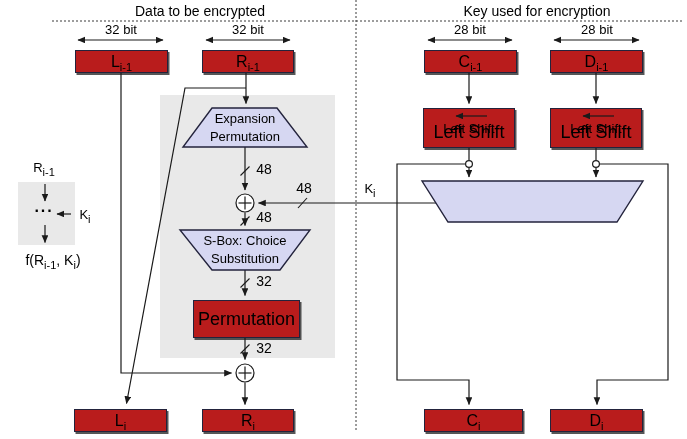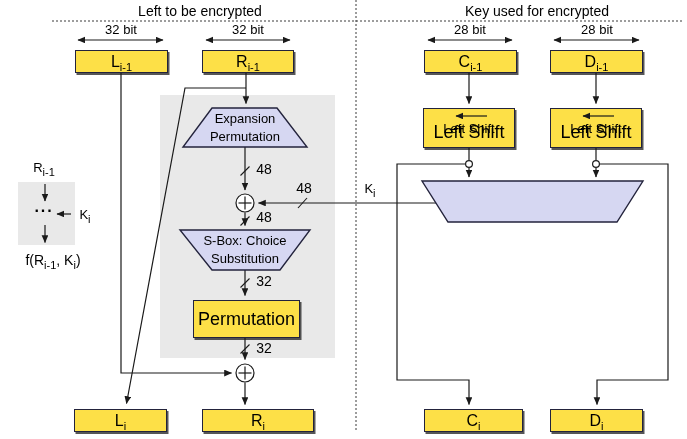--- a/index.html
+++ b/index.html
@@ -2,21 +2,21 @@
 <html><head>
 <meta charset="utf-8">
 <style>
   html,body{margin:0;padding:0;background:#fff;}
   #stage{
     position:relative;width:687px;height:439px;background:#ffffff;
     font-family:"Liberation Sans",sans-serif;color:#000;overflow:hidden;
   }
   .gray{position:absolute;background:#e9e9e9;}
   .box{
-    position:absolute;background:#fde047;border:1.4px solid #23233c;
+    position:absolute;background:#b91c1c;border:1.4px solid #23233c;
     box-sizing:border-box;display:flex;align-items:center;justify-content:center;
     font-size:16px;box-shadow:1.5px 2px 0 rgba(30,30,30,0.75);
   }
   .box .sub,.lbl .sub{font-size:11px;position:relative;top:4px;}
   .bigfont{font-size:18px;}
   .ls{align-items:flex-end;padding-bottom:4px;}
   svg{position:absolute;left:0;top:0;pointer-events:none;}
   .lbl{position:absolute;white-space:nowrap;font-size:13px;line-height:15px;}
   .ctr{transform:translateX(-50%);text-align:center;}
   .t14{font-size:14px;}
@@ -40,21 +40,21 @@
   <div class="box" style="left:424px;top:50px;width:93px;height:23px;text-align:center;">
     <span><span>C</span><span class="sub">i-1</span></span>
   </div>
   <div class="box" style="left:550px;top:50px;width:93px;height:23px;">
     <span><span>D</span><span class="sub">i-1</span></span>
   </div>
 
   <div class="box" style="left:74px;top:409px;width:93px;height:23px;">
     <span><span>L</span><span class="sub">i</span></span>
   </div>
-  <div class="box" style="left:202px;top:409px;width:112px;height:23px;">
+  <div class="box" style="left:202px;top:409px;width:92px;height:23px;">
     <span><span>R</span><span class="sub">i</span></span>
   </div>
   <div class="box" style="left:424px;top:409px;width:99px;height:23px;">
     <span><span>C</span><span class="sub">i</span></span>
   </div>
   <div class="box" style="left:550px;top:409px;width:93px;height:23px;">
     <span><span>D</span><span class="sub">i</span></span>
   </div>
 
   <div class="box bigfont" style="left:193px;top:300px;width:107px;height:38px;">
@@ -130,22 +130,22 @@
 
     <g stroke="#1a1a1a" stroke-width="1.1">
       <line x1="240.5" y1="175.5" x2="249.5" y2="166.5"></line>
       <line x1="298" y1="208" x2="307" y2="198"></line>
       <line x1="240.5" y1="225.5" x2="249.5" y2="216.5"></line>
       <line x1="240.5" y1="287.5" x2="249.5" y2="278.5"></line>
       <line x1="240.5" y1="353.5" x2="249.5" y2="344.5"></line>
     </g>
   </svg>
 
-  <div class="lbl ctr t14" style="left:200px;top:4px;">Left to be encrypted</div>
-  <div class="lbl ctr t14" style="left:537px;top:4px;">Key used for encrypted</div>
+  <div class="lbl ctr t14" style="left:200px;top:4px;">Data to be encrypted</div>
+  <div class="lbl ctr t14" style="left:537px;top:4px;">Key used for encryption</div>
 
   <div class="lbl ctr" style="left:121px;top:22px;">32 bit</div>
   <div class="lbl ctr" style="left:248px;top:22px;">32 bit</div>
   <div class="lbl ctr" style="left:470px;top:22px;">28 bit</div>
   <div class="lbl ctr" style="left:597px;top:22px;">28 bit</div>
 
   <div class="lbl ctr trap-lbl" style="left:245px;top:110px;">
     <div>Expansion</div>
     <div>Permutation</div>
   </div>

